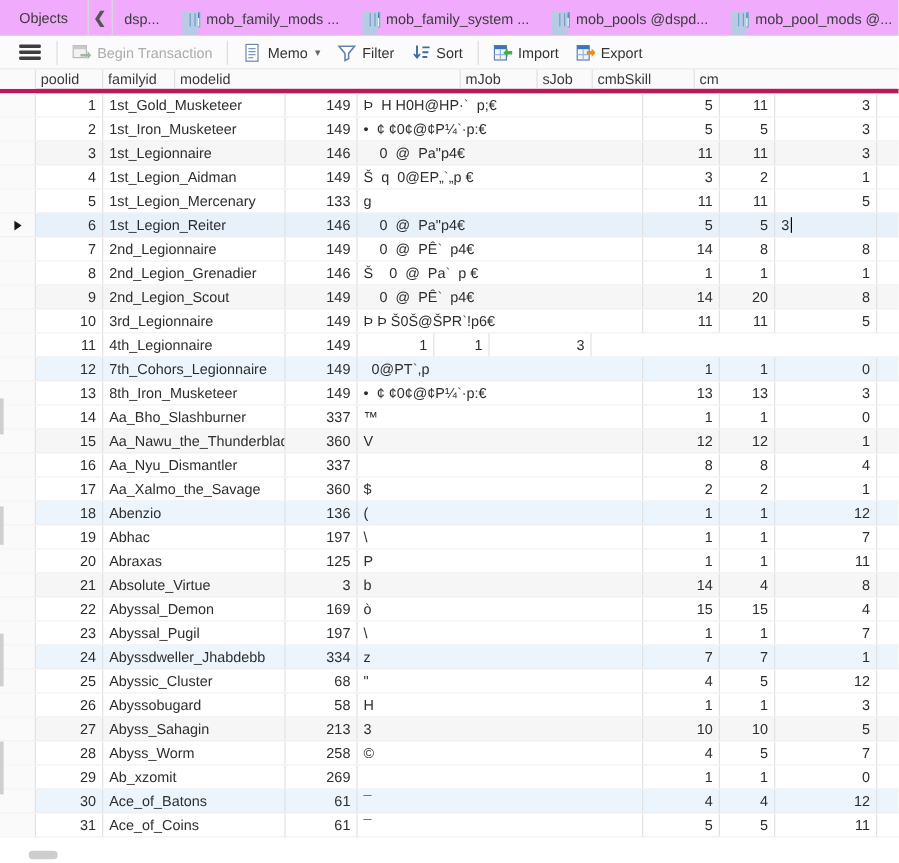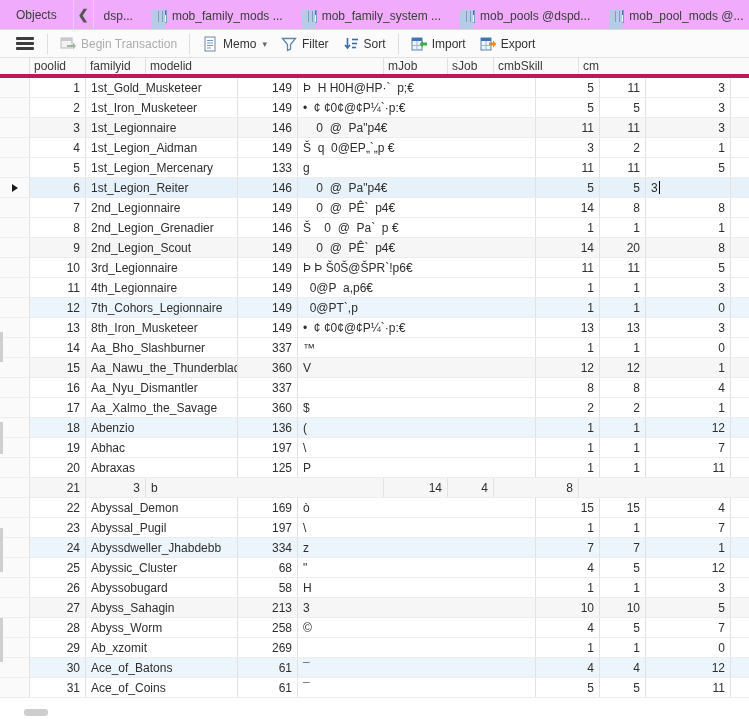--- a/index.html
+++ b/index.html
@@ -300,21 +300,20 @@
           <div class="cell col-mjob num">11</div>
           <div class="cell col-sjob num">11</div>
           <div class="cell col-cmbskill num">5</div>
           <div class="cell col-cm"></div>
         </div>
         <div class="row">
           <div class="cell col-gutter"></div>
           <div class="cell col-poolid num">11</div>
           <div class="cell col-name">4th_Legionnaire</div>
           <div class="cell col-familyid num">149</div>
-          <div class="cell col-modelid pre">  0@P  a,p6€</div>
           <div class="cell col-mjob num">1</div>
           <div class="cell col-sjob num">1</div>
           <div class="cell col-cmbskill num">3</div>
           <div class="cell col-cm"></div>
         </div>
         <div class="row stripe-blue">
           <div class="cell col-gutter"></div>
           <div class="cell col-poolid num">12</div>
           <div class="cell col-name">7th_Cohors_Legionnaire</div>
           <div class="cell col-familyid num">149</div>
@@ -408,20 +407,21 @@
           <div class="cell col-familyid num">125</div>
           <div class="cell col-modelid pre">P</div>
           <div class="cell col-mjob num">1</div>
           <div class="cell col-sjob num">1</div>
           <div class="cell col-cmbskill num">11</div>
           <div class="cell col-cm"></div>
         </div>
         <div class="row stripe-gray">
           <div class="cell col-gutter"></div>
           <div class="cell col-poolid num">21</div>
+          <div class="cell col-name">Absolute_Virtue</div>
           <div class="cell col-familyid num">3</div>
           <div class="cell col-modelid pre">b</div>
           <div class="cell col-mjob num">14</div>
           <div class="cell col-sjob num">4</div>
           <div class="cell col-cmbskill num">8</div>
           <div class="cell col-cm"></div>
         </div>
         <div class="row">
           <div class="cell col-gutter"></div>
           <div class="cell col-poolid num">22</div>

